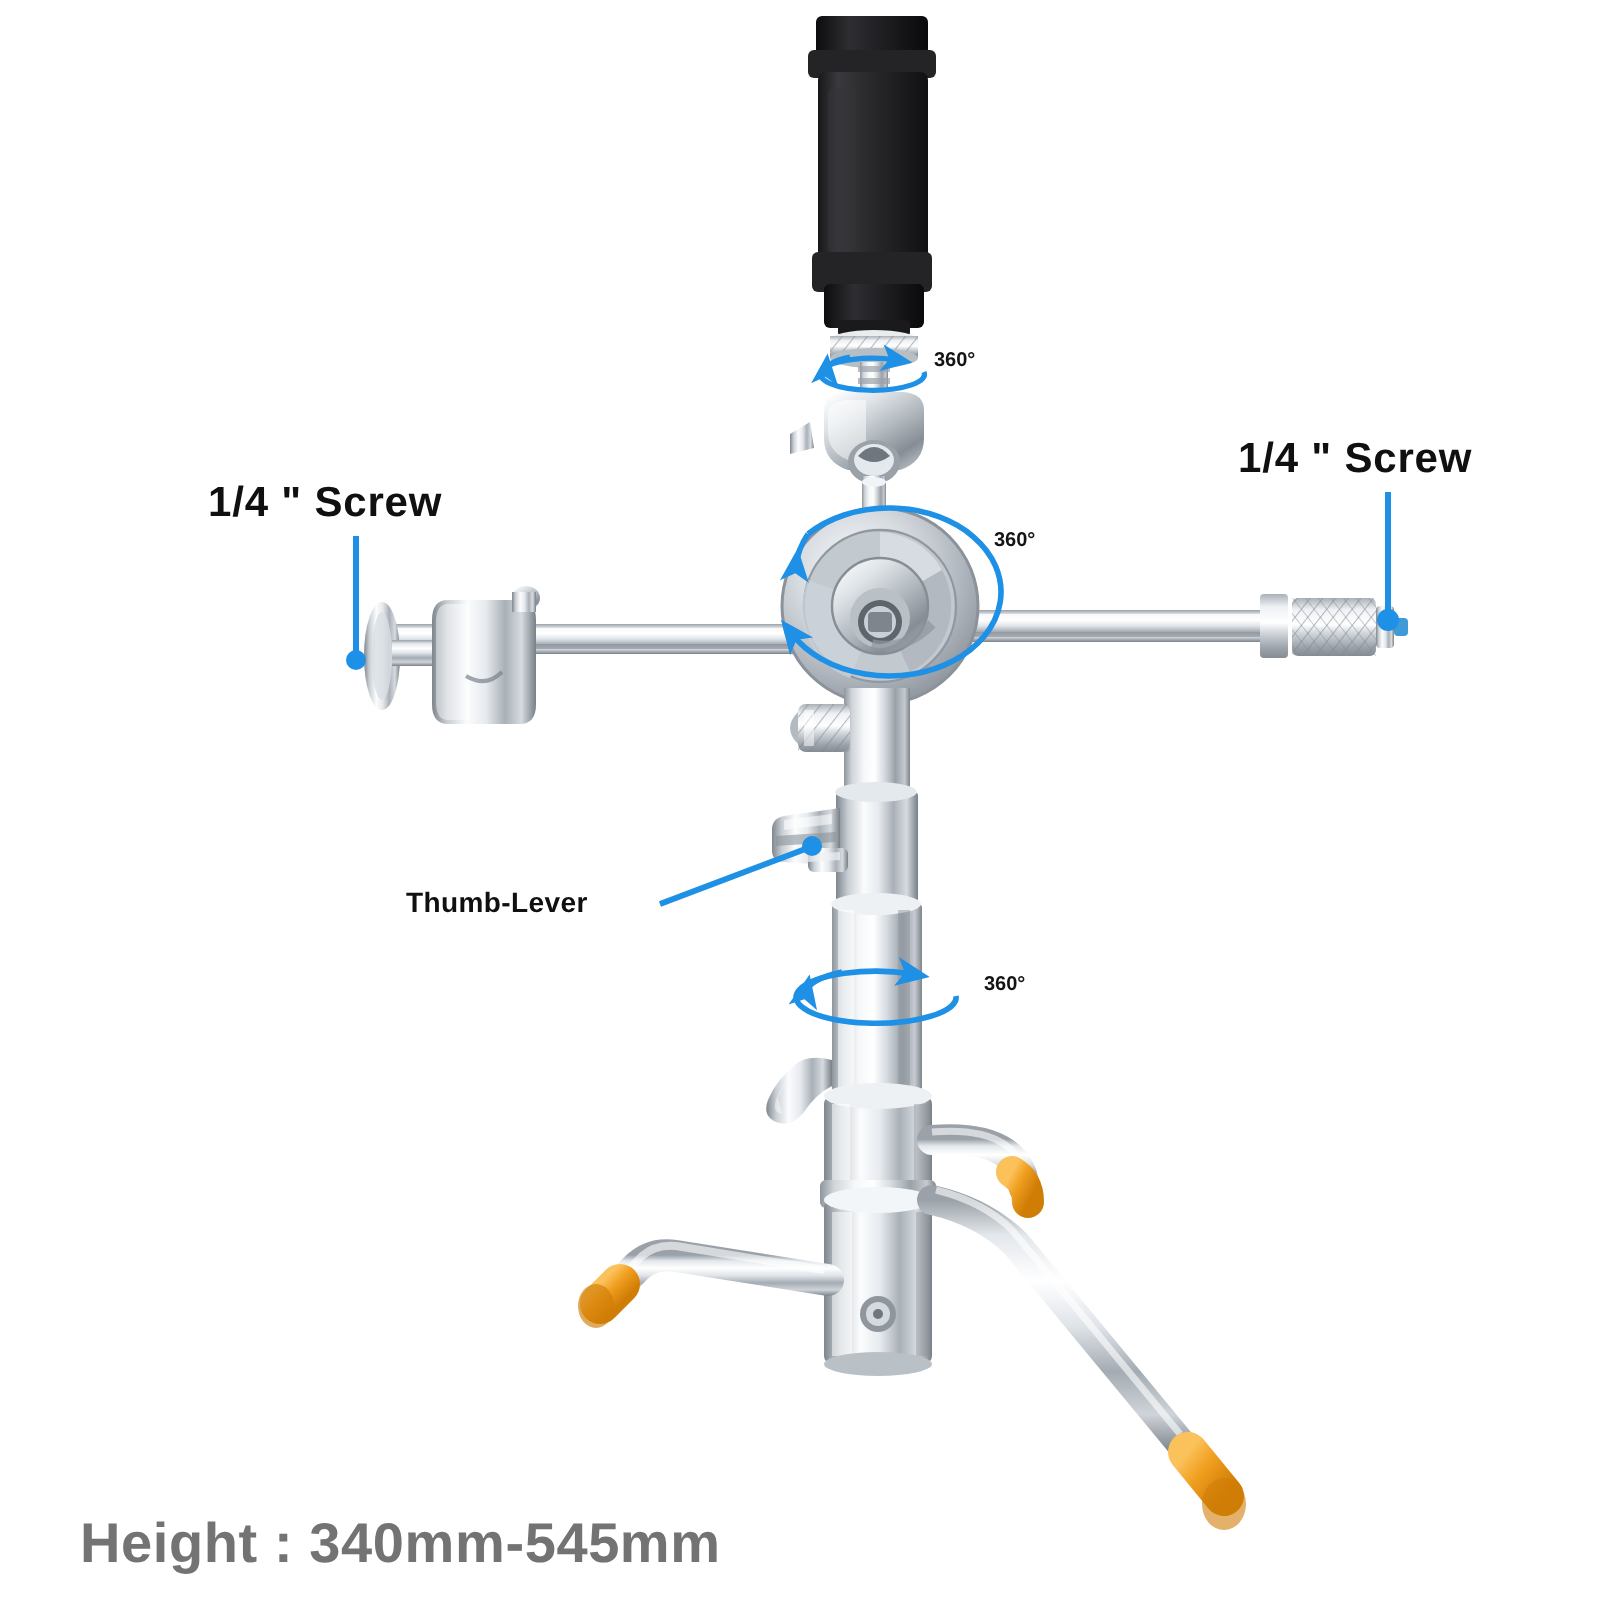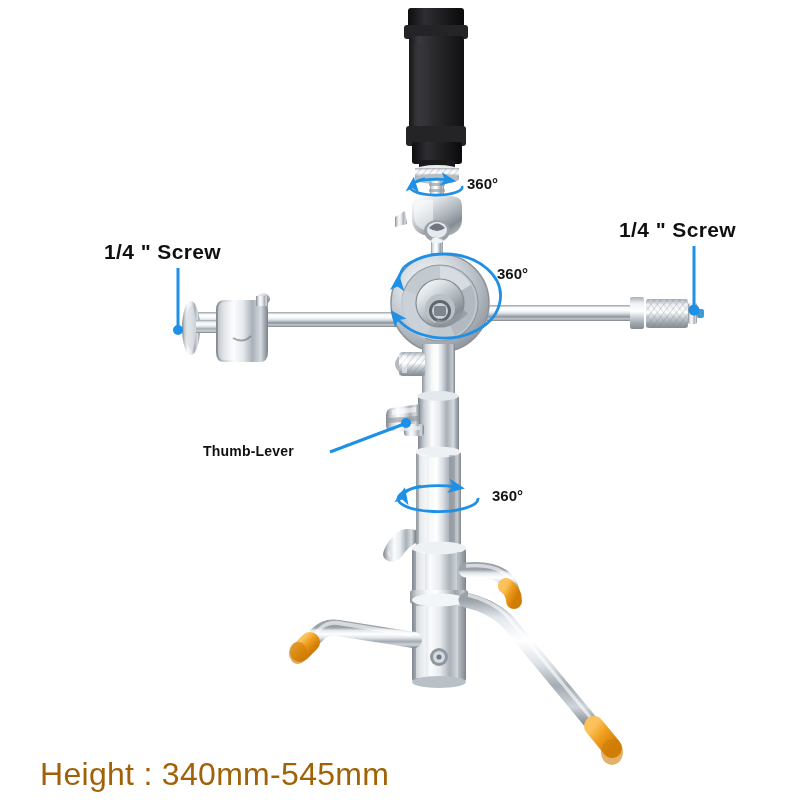--- a/index.html
+++ b/index.html
@@ -39,33 +39,33 @@
   }
   #label-thumb-lever {
     left: 203px; top: 443px;
     font-size: 14px;
     letter-spacing: 0.2px;
   }
   .deg-label {
     position: absolute;
     font-family: "Liberation Sans", sans-serif;
     font-weight: bold;
-    font-size: 15px;
+    font-size: 10px;
     color: #141414;
     white-space: pre;
   }
   #deg-top    { left: 467px; top: 175px; }
   #deg-middle { left: 497px; top: 265px; }
   #deg-bottom { left: 492px; top: 487px; }
   #label-height {
     position: absolute;
     left: 40px; top: 756px;
-    font-size: 32px;
-    font-weight: normal;
-    color: #a16207;
+    font-size: 28px;
+    font-weight: bold;
+    color: #737373;
     white-space: pre;
     letter-spacing: 0.3px;
   }
 </style>
 </head>
 <body>
 
 <div id="stage">
 
   <svg id="diagram" viewBox="0 0 800 800">

